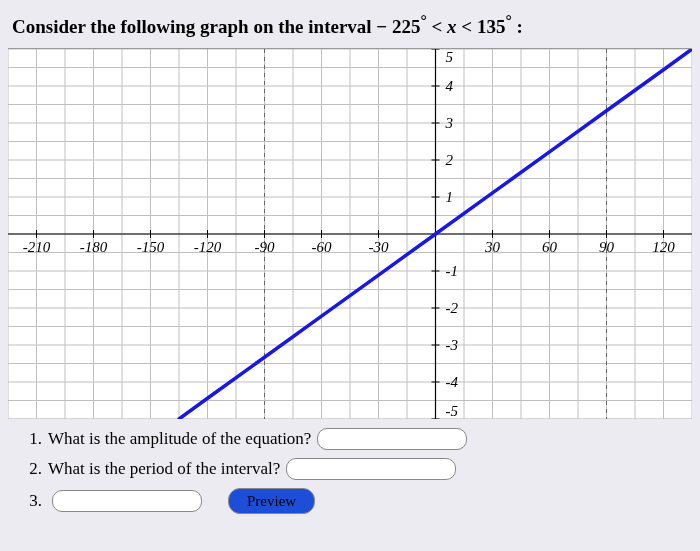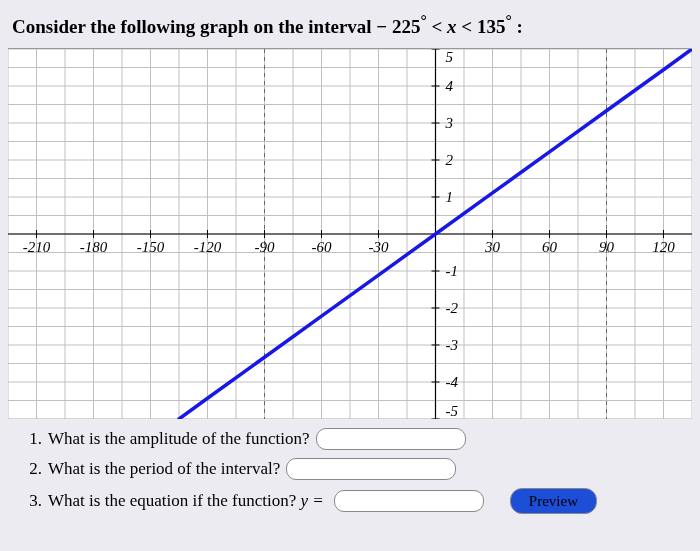--- a/index.html
+++ b/index.html
@@ -171,28 +171,27 @@
         <text x="437.5" y="42" font-family="Georgia" font-size="15" font-style="italic" text-anchor="start" fill="#000">4</text>
         <line x1="423.5" y1="0" x2="431.5" y2="0" stroke="#000"></line>
         <text x="437.5" y="13" font-family="Georgia" font-size="15" font-style="italic" text-anchor="start" fill="#000">5</text>
         <path d="M171 370 L199.5 349.28000000000003 L256.5 308.21000000000004 L313.5 267.14 L370.5 226.07000000000002 L427.5 185 L484.5 143.93 L541.5 102.85999999999996 L598.5 61.79000000000002 L655.5 20.719999999999914 L684 0 " stroke="#1818e6" stroke-width="3.5" fill="none" stroke-linecap="round"></path>
       </svg>
   </div>
 
   <div class="questions">
     <div class="qrow">
       <span class="num">1.</span>
-      <span>What is the amplitude of the function?</span>
+      <span>What is the amplitude of the equation?</span>
       <input type="text" class="w1" value="" style="">
     </div>
     <div class="qrow">
       <span class="num">2.</span>
       <span>What is the period of the interval?</span>
       <input type="text" class="w2" value="" style="">
     </div>
     <div class="qrow">
       <span class="num">3.</span>
-      <span><span>What is the equation if the function? </span><span class="ital">y =</span></span>
       <input type="text" class="w3" value="" style="">
       <button class="preview">Preview</button>
     </div>
   </div>
 </div>
 
 </body></html>

